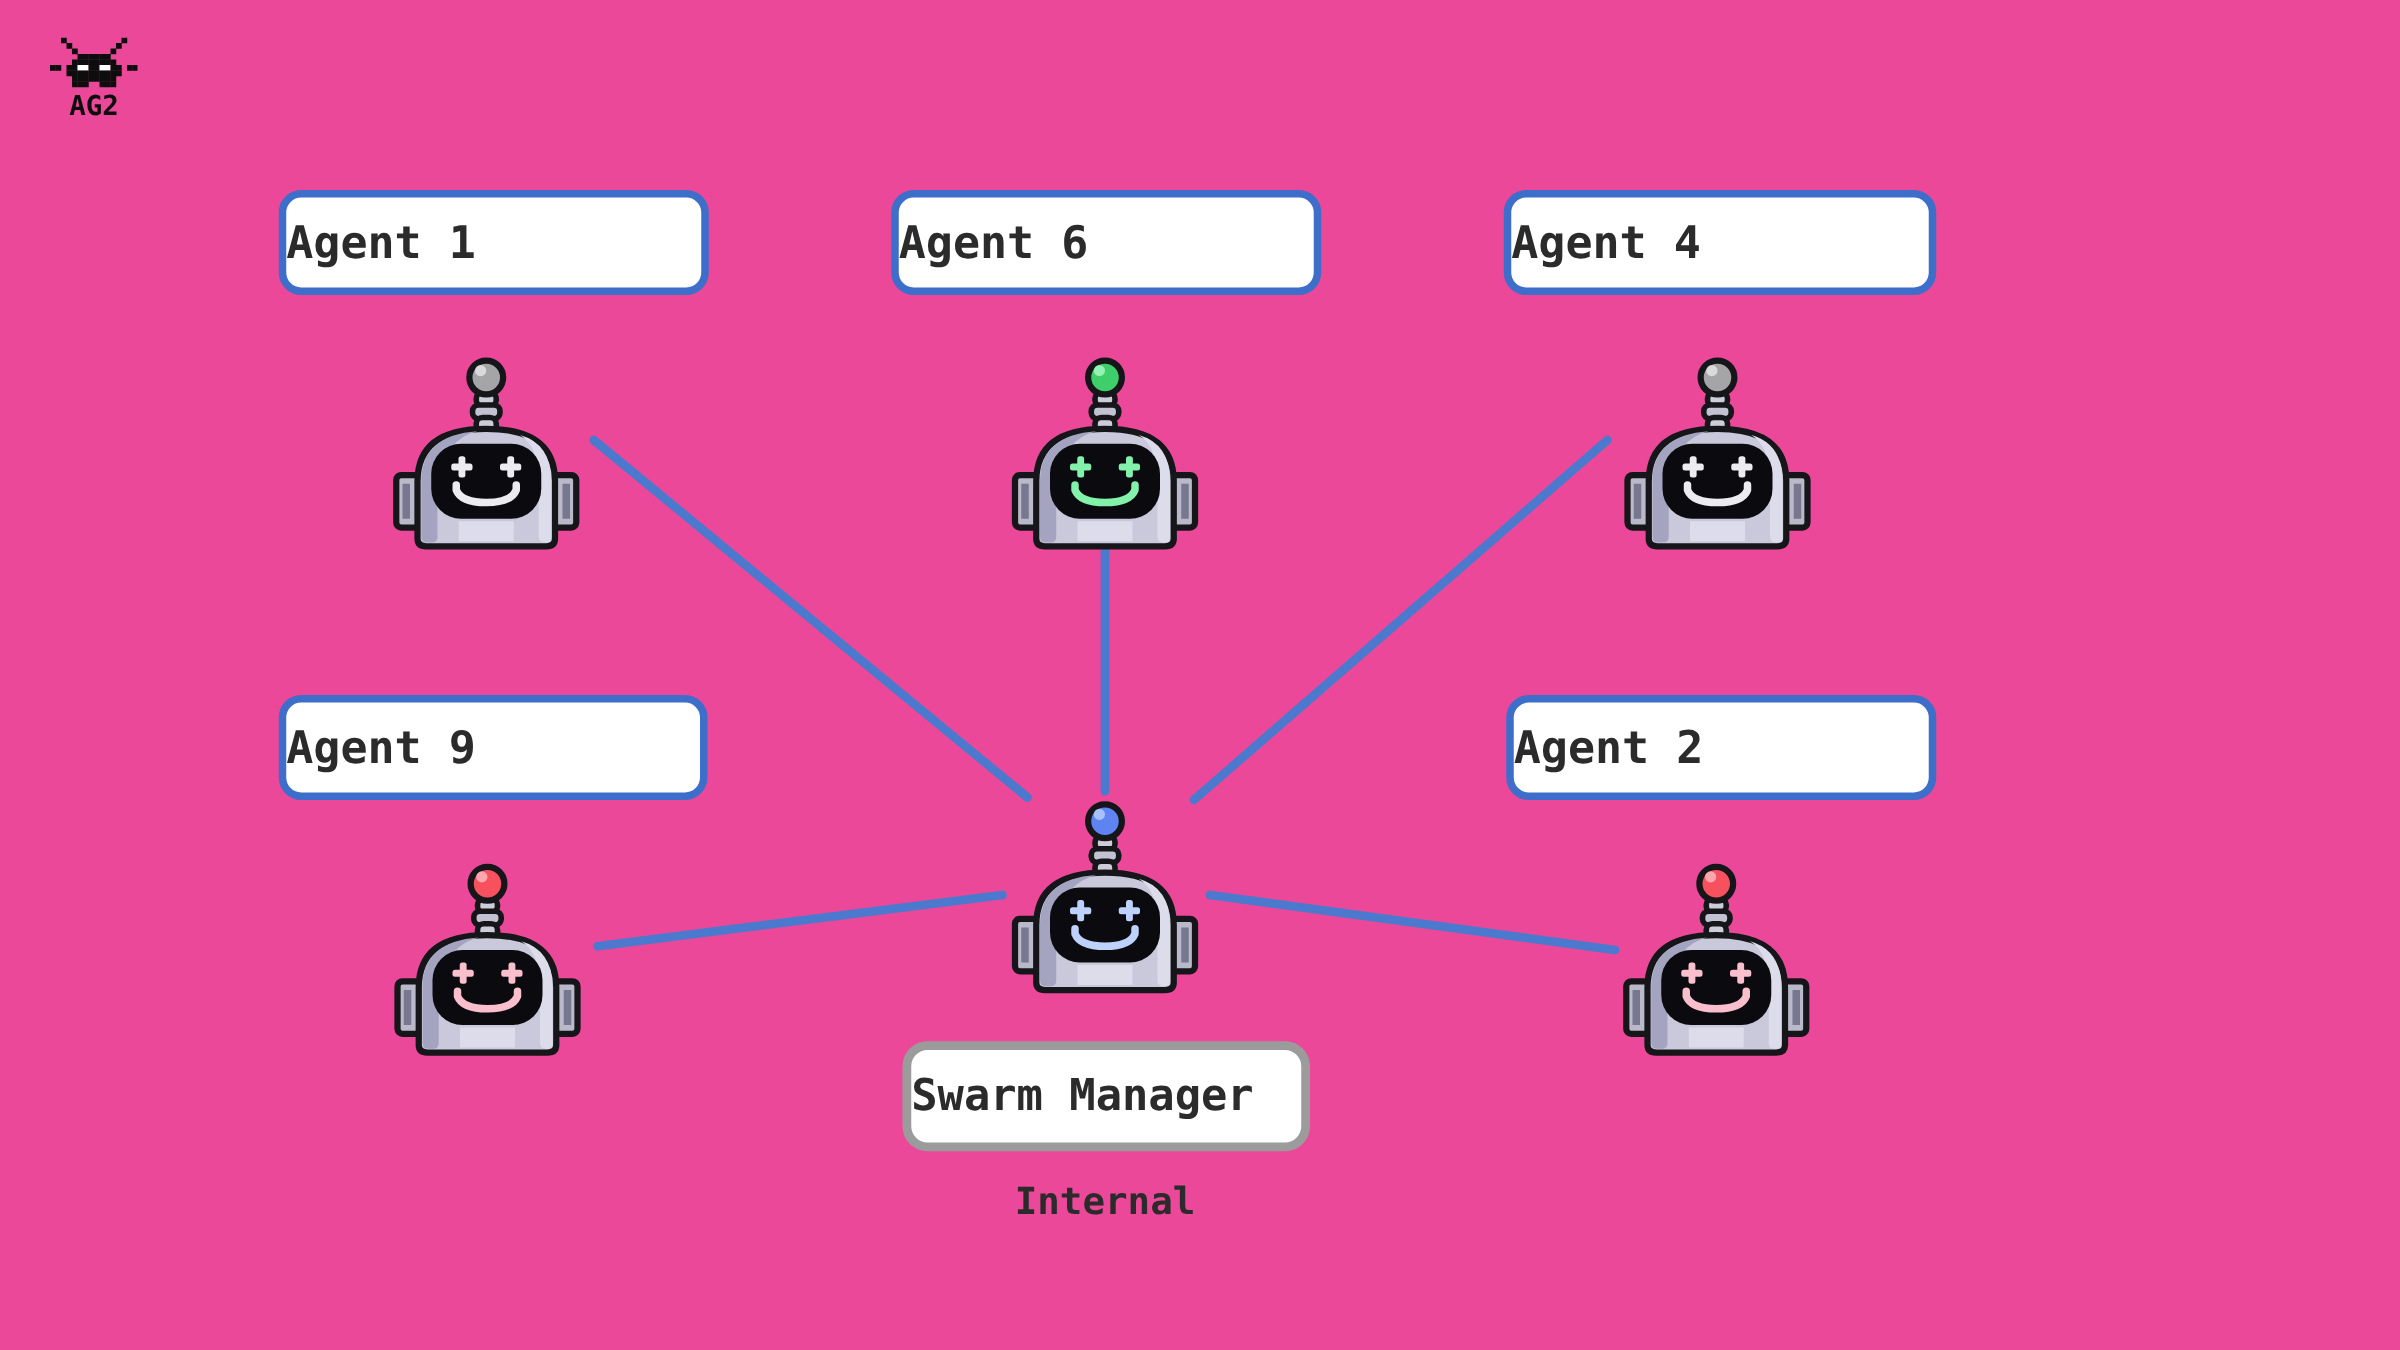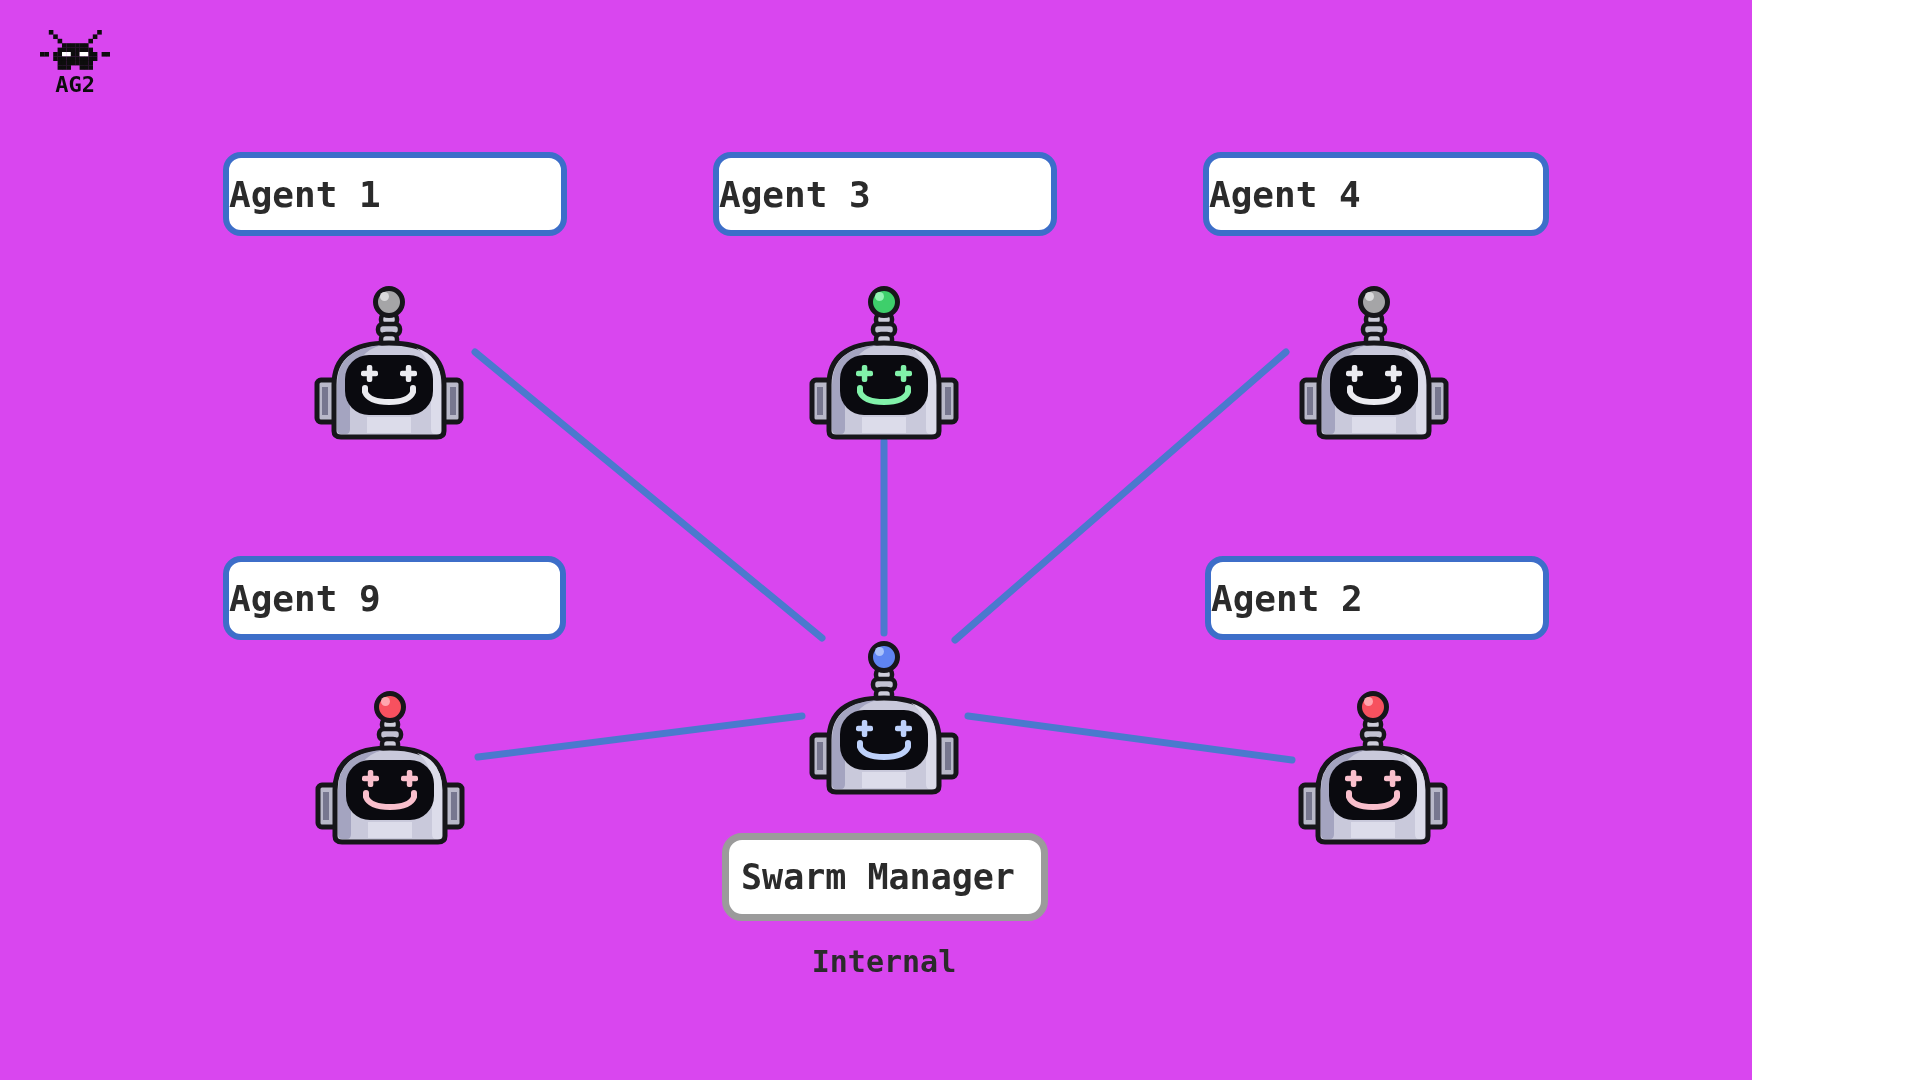--- a/index.html
+++ b/index.html
@@ -1,30 +1,30 @@
 <!DOCTYPE html>
 <html><head>
 <meta charset="utf-8">
 <style>
   html,body{margin:0;padding:0;background:#ffffff;}
   .canvas{
-    position:relative;width:1752px;height:1080px;background:#d946ef;overflow:hidden;
+    position:relative;width:1920px;height:1080px;background:#ec4899;overflow:hidden;
     font-family:"DejaVu Sans Mono","Liberation Mono",monospace;
   }
   .header{position:absolute;left:40px;top:30px;display:flex;align-items:center;gap:24px;}
   .logo{display:block;}
   .title{font-size:50px;font-weight:bold;color:#0d0d0d;letter-spacing:0px;}
   #edges{position:absolute;left:0;top:0;width:1920px;height:1080px;}
   .node-box{
     position:absolute;display:flex;align-items:center;
     background:#ffffff;border-radius:18px;box-sizing:border-box;
     font-weight:bold;font-size:36px;color:#2b2b2b;
   }
   .agent-box{border:6px solid #3d6ec9;}
-  .manager-box{border:7px solid #9b9b9b;border-radius:20px;font-size:35px;padding-left:12px;}
+  .manager-box{border:7px solid #9b9b9b;border-radius:20px;font-size:35px;}
   .robot{position:absolute;}
   .sublabel{
     position:absolute;transform:translateX(-50%);
     font-weight:bold;font-size:30px;color:#2b2b2b;white-space:nowrap;
   }
 </style>
 </head>
 <body>
 
 <div class="canvas">
@@ -159,21 +159,21 @@
     <rect x="33" y="70" width="88" height="60" rx="24" fill="#0a0a0f"></rect>
     <g fill="#f9bfcc">
       <rect x="49" y="85.8" width="17" height="5.5" rx="2"></rect>
       <rect x="54.8" y="80" width="5.5" height="17" rx="2"></rect>
       <rect x="88" y="85.8" width="17" height="5.5" rx="2"></rect>
       <rect x="93.8" y="80" width="5.5" height="17" rx="2"></rect>
     </g>
     <path d="M53,103 L53,107 Q57,117 77,117 Q97,117 101,107 L101,103" fill="none" stroke="#f9bfcc" stroke-width="6" stroke-linecap="round" stroke-linejoin="round"></path>
   </svg></div>
       <div class="node-box agent-box" style="left:713px;top:152px;width:344px;height:84px;">
-         <span>Agent 3</span>
+         <span>Agent 6</span>
        </div>
       <div class="robot" style="left:807px;top:285px;">
   <svg viewBox="0 0 154 156" width="154" height="156">
     <g stroke="#16161a" stroke-width="4.5">
       <rect x="69" y="29" width="16" height="11" rx="5" fill="#cdcdda"></rect>
       <rect x="66" y="39" width="22" height="11" rx="5" fill="#c2c2d2"></rect>
       <rect x="69" y="49" width="16" height="13" rx="5" fill="#cdcdda"></rect>
     </g>
     <circle cx="77" cy="17" r="13.5" fill="#3ecf6b" stroke="#16161a" stroke-width="5"></circle>
     <circle cx="72.5" cy="11.5" r="4.5" fill="#93f2b4"></circle>

